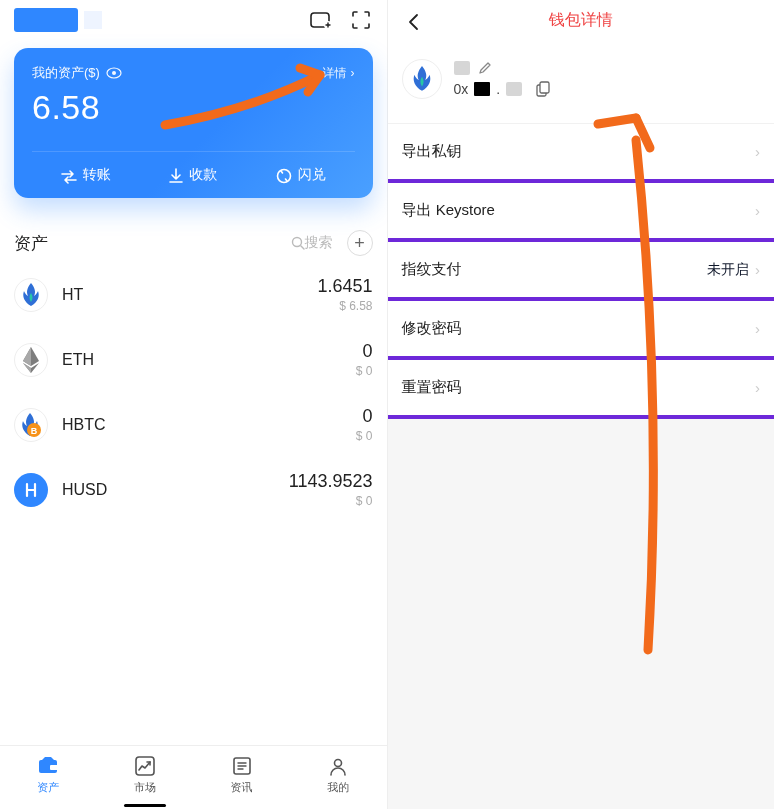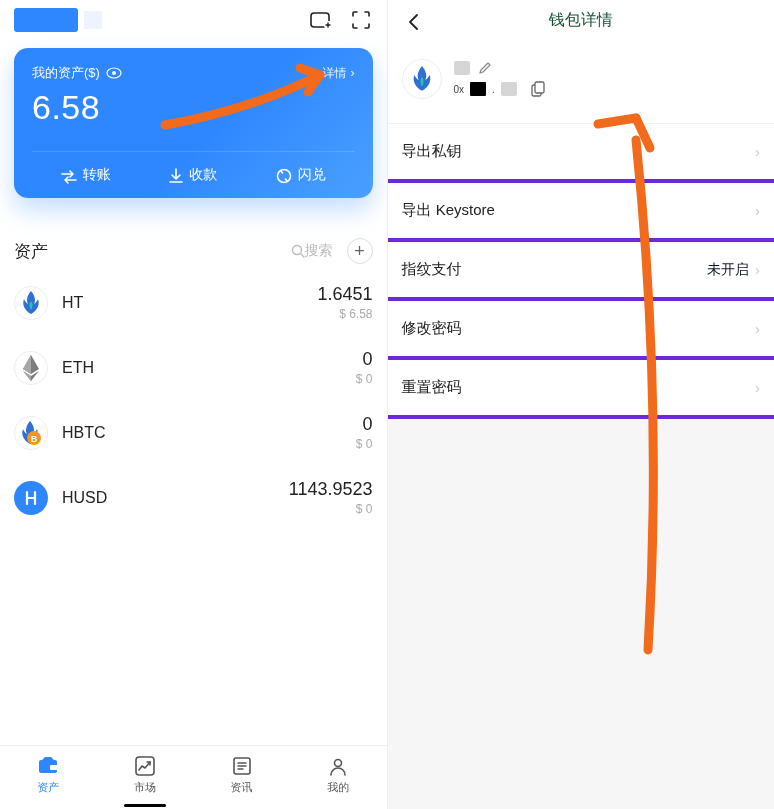--- a/index.html
+++ b/index.html
@@ -10,21 +10,21 @@
 
   
   .l-top { display: flex; align-items: center; justify-content: space-between; padding: 8px 14px 6px 14px; }
   .l-top-left { display: flex; align-items: center; gap: 6px; }
   .avatar-block { width: 64px; height: 24px; background: #2f87ff; border-radius: 3px; }
   .sq { width: 18px; height: 18px; background: #eef4ff; }
   .l-top-right { display: flex; gap: 16px; color: #222; }
   .icon-btn { width: 24px; height: 24px; display: flex; align-items: center; justify-content: center; }
 
   .card {
-    margin: 10px 14px 16px 14px;
+    margin: 10px 14px 8px 14px;
     border-radius: 14px;
     background: linear-gradient(135deg, #2f87ff 0%, #2f87ff 55%, #4aa0ff 100%);
     color: #fff;
     padding: 16px 18px 0 18px;
     box-shadow: 0 12px 24px rgba(47,135,255,0.28);
     position: relative;
     overflow: hidden;
   }
   .card-row1 { display: flex; justify-content: space-between; align-items: center; font-size: 13px; }
   .card-row1 .left { display: flex; align-items: center; gap: 6px; opacity: 0.95; }
@@ -45,27 +45,27 @@
   .asset-amt { font-size: 18px; color: #222; }
   .asset-val { font-size: 12px; color: #aaa; margin-top: 2px; }
 
   .l-bottom { margin-top: auto; border-top: 1px solid #eee; display: flex; }
   .tab { flex: 1; display: flex; flex-direction: column; align-items: center; justify-content: center; gap: 4px; padding: 10px 0 14px 0; font-size: 11px; color: #555; position: relative; }
   .tab.active { color: #2f87ff; }
   .tab .bar { position: absolute; bottom: 2px; height: 3px; width: 42px; background: #000; border-radius: 2px; display: none; }
   .tab:nth-child(2) .bar { display: block; }
 
   
-  .r-top { display: flex; align-items: flex-end; justify-content: center; position: relative; padding: 10px 14px; font-size: 16px; color: #14532d; }
+  .r-top { display: flex; align-items: flex-end; justify-content: center; position: relative; padding: 10px 14px; font-size: 16px; color: #ef4444; }
   .r-back { position: absolute; left: 14px; top: 10px; width: 24px; height: 24px; display: flex; align-items: center; justify-content: center; }
   .wallet-box { display: flex; align-items: center; padding: 18px 14px 24px 14px; border-bottom: 1px solid #f1f1f1; }
   .wallet-ico { width: 40px; height: 40px; border-radius: 50%; border: 1px solid #eee; display: flex; align-items: center; justify-content: center; margin-right: 12px; }
   .wallet-info { display: flex; flex-direction: column; gap: 6px; }
   .wallet-name-row { display: flex; align-items: center; gap: 8px; font-size: 14px; color: #222; }
-  .wallet-addr-row { display: flex; align-items: center; gap: 6px; font-size: 10px; color: #444; }
+  .wallet-addr-row { display: flex; align-items: center; gap: 6px; font-size: 14px; color: #444; }
   .gray-chip { width: 16px; height: 14px; background: #d6d6d6; border-radius: 2px; }
   .black-chip { width: 16px; height: 14px; background: #000; border-radius: 1px; }
 
   .menu-row { display: flex; align-items: center; justify-content: space-between; padding: 18px 14px; border-bottom: 4px solid #6d28d9; font-size: 15px; color: #222; }
   .menu-row .chev { color: #ccc; }
   .menu-row .aux { color: #0f172a; font-size: 14px; margin-right: 6px; }
   .menu-row .right { display: flex; align-items: center; }
   .r-fill { flex: 1; background: #f6f6f6; }
 
   svg { display: block; }

